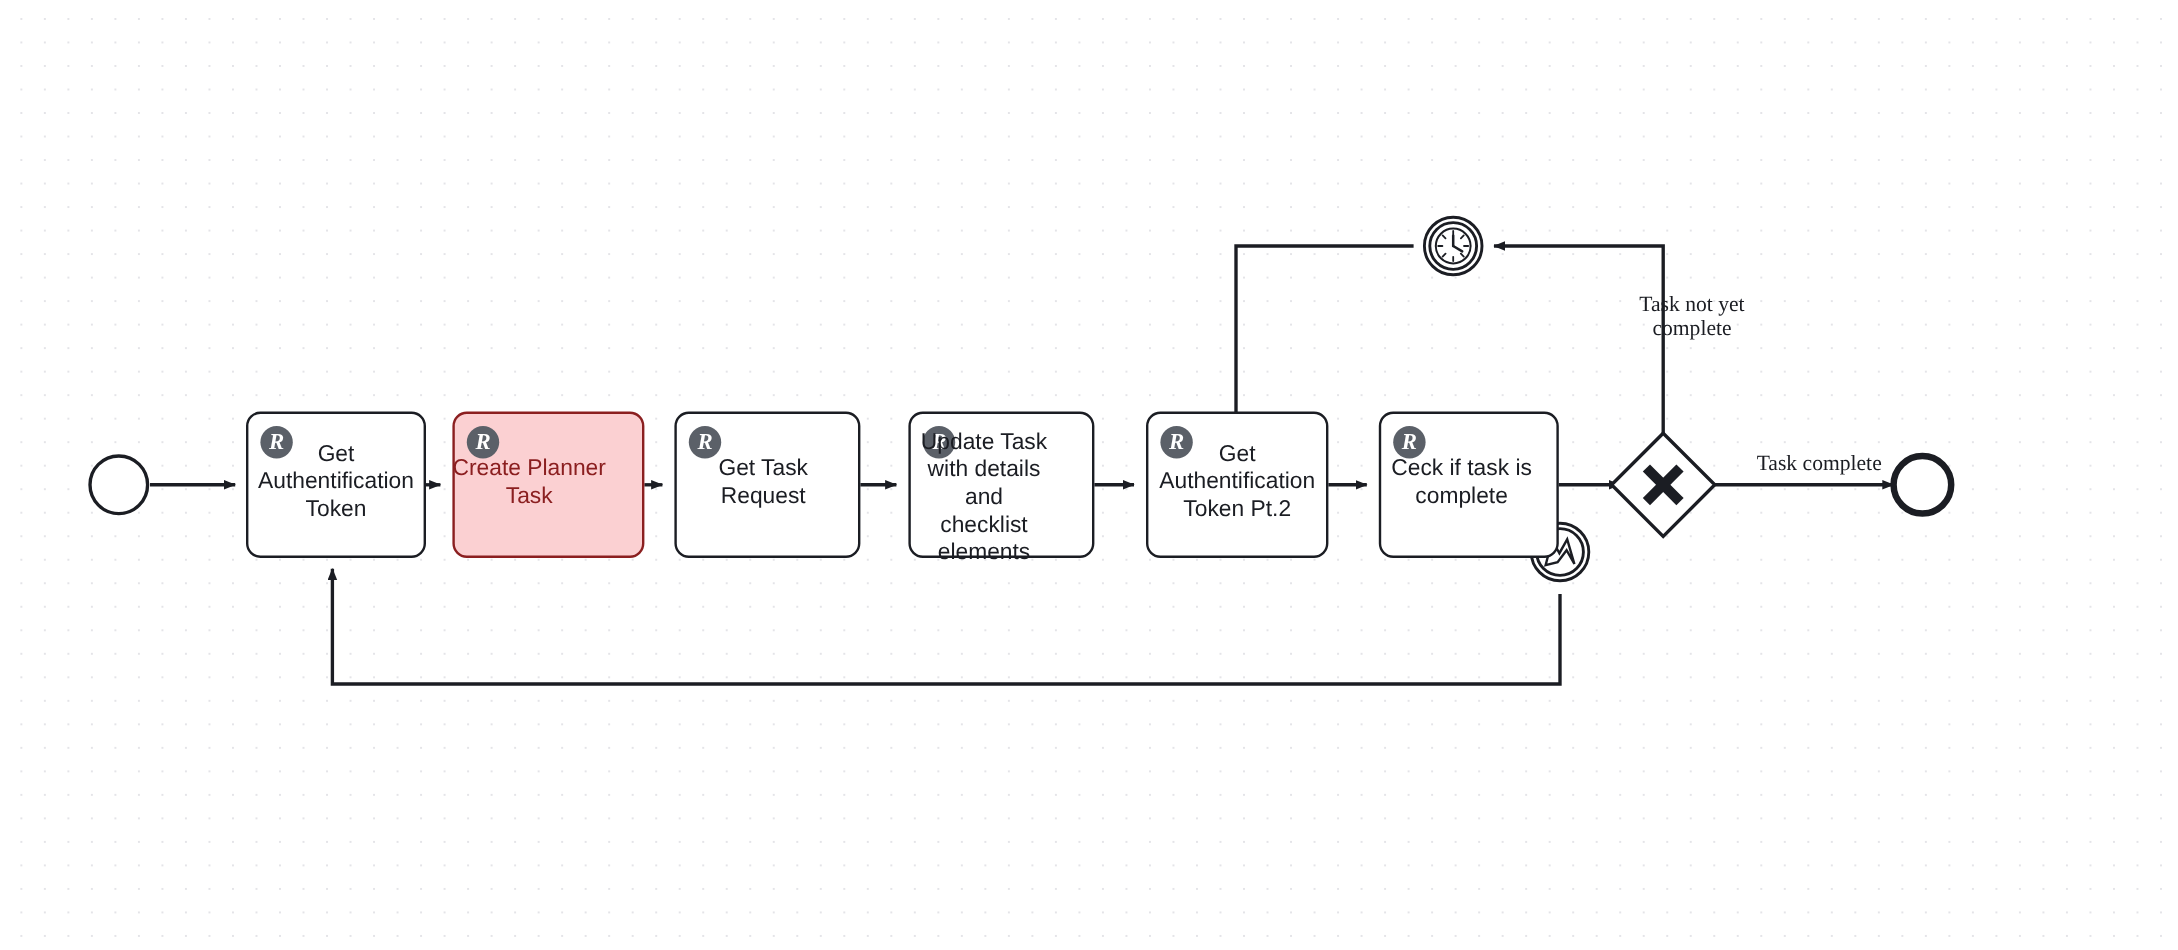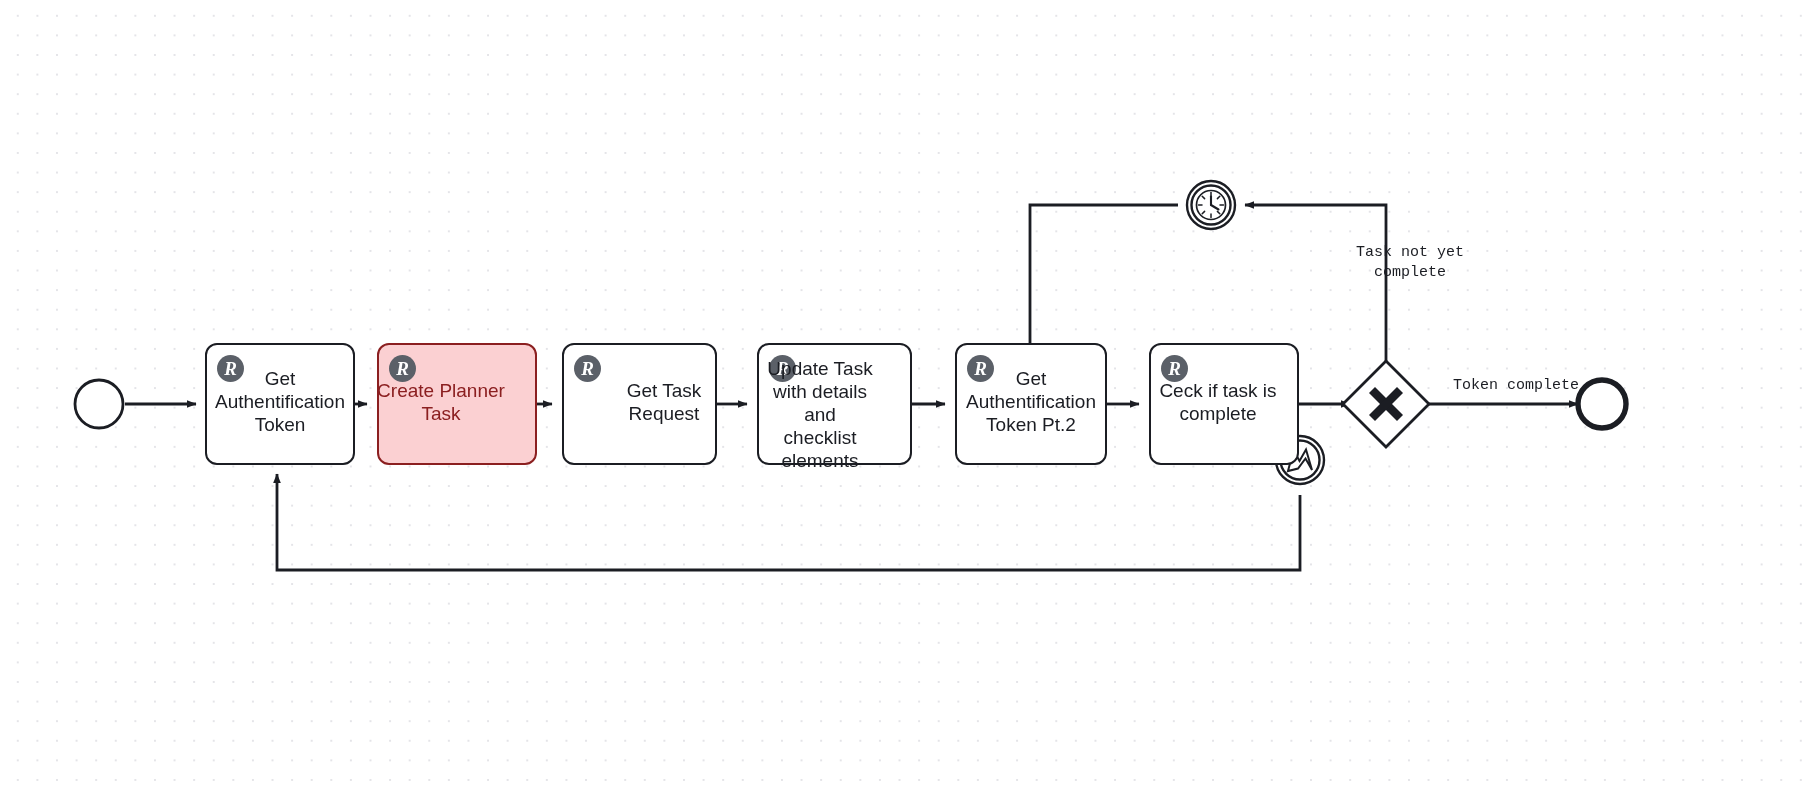--- a/index.html
+++ b/index.html
@@ -35,23 +35,23 @@
     white-space: pre-line;
     pointer-events: none;
   }
   .node-label.error-text {
     color: #8b1f20;
   }
   .flow-label {
     position: absolute;
     text-align: center;
     color: #1b1d23;
-    font-size: 15px;
+    font-size: 18px;
     line-height: 20px;
-    font-family: Liberation Mono, monospace;
+    font-family: Liberation Serif, serif;
     white-space: pre-line;
     pointer-events: none;
   }
   .task-box {
     position: absolute;
     box-sizing: border-box;
     border: 2.6px solid #1b1d23;
     border-radius: 12px;
     background: #ffffff;
   }
@@ -154,21 +154,21 @@
 
   <div class="task-box is-error" style="left:377px; top:343px; width:160px; height:122px;">
     <span class="r-badge" style="left:10px; top:10px;">R</span>
   </div>
   <div class="node-label error-text" style="left:377px; top:379px; width:128px;">Create Planner
 Task</div>
 
   <div class="task-box" style="left:562px; top:343px; width:155px; height:122px;">
     <span class="r-badge" style="left:10px; top:10px;">R</span>
   </div>
-  <div class="node-label" style="left:562px; top:379px; width:148px;padding-left:28px;">Get Task
+  <div class="node-label" style="left:562px; top:379px; width:148px;">Get Task
 Request</div>
 
   <div class="task-box" style="left:757px; top:343px; width:155px; height:122px;">
     <span class="r-badge" style="left:10px; top:10px;">R</span>
   </div>
   <div class="node-label" style="left:757px; top:357px; width:126px;">Update Task
 with details and
 checklist
 elements</div>
 
@@ -178,18 +178,18 @@
   <div class="node-label" style="left:955px; top:367px; width:152px;">Get
 Authentification
 Token Pt.2</div>
 
   <div class="task-box" style="left:1149px; top:343px; width:150px; height:122px;">
     <span class="r-badge" style="left:10px; top:10px;">R</span>
   </div>
   <div class="node-label" style="left:1149px; top:379px; width:138px;">Ceck if task is
 complete</div>
 
-  <div class="flow-label" style="left:1436px; top:376px; width:160px;">Token complete</div>
+  <div class="flow-label" style="left:1436px; top:376px; width:160px;">Task complete</div>
 
   <div class="flow-label" style="left:1330px; top:243px; width:160px;">Task not yet
 complete</div>
 
 </div>
 
 </body></html>

